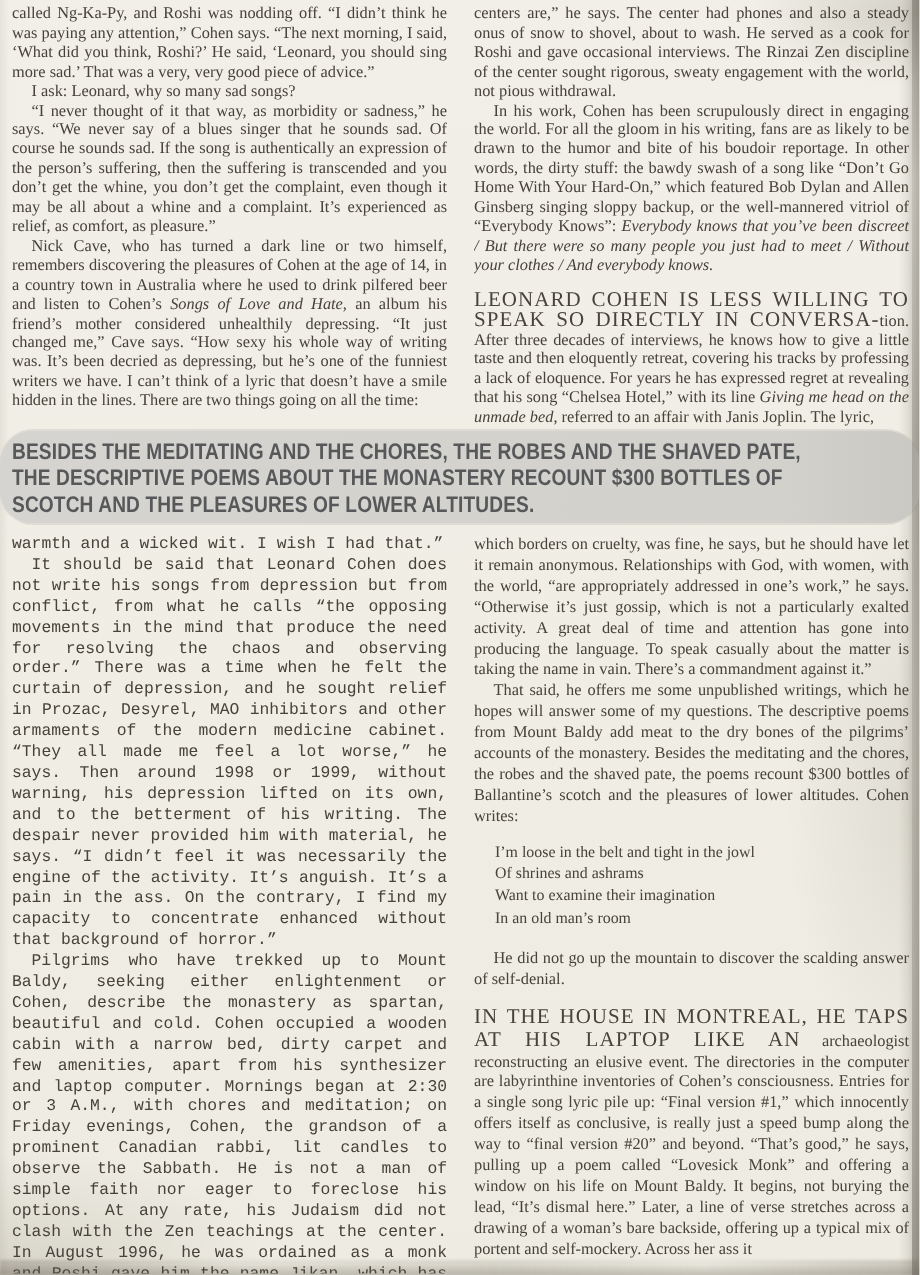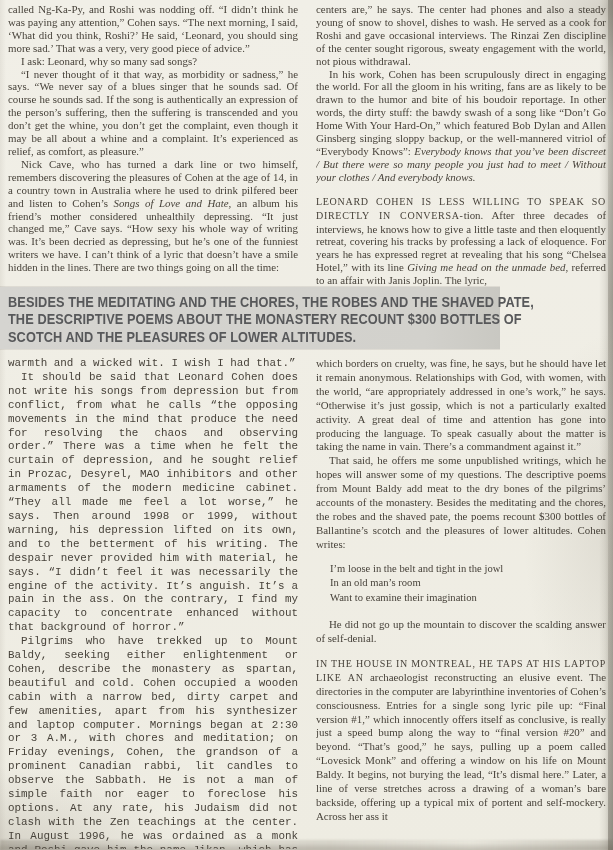--- a/index.html
+++ b/index.html
@@ -32,34 +32,35 @@
     overflow: hidden;
   }
   .col p { margin: 0; text-indent: 13px; }
   .col p.noindent { text-indent: 0; }
   .col p.gap { margin-top: 11px; }
   .col-lt { left: 8px;   top: 3px;   height: 284px; line-height: 12.9px; }
   .col-rt { left: 316px; top: 3px;   height: 284px; line-height: 12.9px; }
   .col-lb { left: 8px;   top: 357px; height: 492px; line-height: 13.9px; font-family: Liberation Mono, monospace; }
   .col-rb { left: 316px; top: 357px; height: 492px; line-height: 13.9px; }
   .it { font-style: italic; }
-  .sc { font-size: 10px; letter-spacing: 0.7px; }
+  .sc { font-size: 14px; letter-spacing: 0.7px; }
   .poem {
     margin: 10px 0 12px 14px;
     text-align: left;
     font-size: 10.6px;
     line-height: 14.8px;
     font-family: Liberation Serif, serif;
   }
   .pull-quote {
     position: absolute;
     left: 0; top: 287px;
-    width: 500px; height: 62px;
+    width: 613px; height: 62px;
     background: linear-gradient(to right, #d5d4d0, #d2d1cc 85%, #c9c8c2);
     box-shadow: 0 -1px 0 rgba(120,115,105,0.15), 0 1px 0 rgba(120,115,105,0.15);
+    border-radius: 22px;
   }
   .pull-quote-inner { padding: 6px 0 0 8px; }
   .pq-line {
     white-space: nowrap;
     font-family: "Liberation Sans", sans-serif;
     font-weight: bold;
     font-size: 15px;
     line-height: 17.3px;
     letter-spacing: 0.1px;
     color: #57585a;
@@ -90,21 +91,21 @@
 <div class="page">
 
   <div class="col col-lt">
       <p class="noindent"><span class="rn">called Ng-Ka-Py, and Roshi was nodding off. “I didn’t think he was paying any attention,” Cohen says. “The next morning, I said, ‘What did you think, Roshi?’ He said, ‘Leonard, you should sing more sad.’ That was a very, very good piece of advice.”</span></p>
       <p><span class="rn">I ask: Leonard, why so many sad songs?</span></p>
       <p><span class="rn">“I never thought of it that way, as morbidity or sadness,” he says. “We never say of a blues singer that he sounds sad. Of course he sounds sad. If the song is authentically an expression of the person’s suffering, then the suffering is transcended and you don’t get the whine, you don’t get the complaint, even though it may be all about a whine and a complaint. It’s experienced as relief, as comfort, as pleasure.”</span></p>
       <p><span class="rn">Nick Cave, who has turned a dark line or two himself, remembers discovering the pleasures of Cohen at the age of 14, in a country town in Australia where he used to drink pilfered beer and listen to Cohen’s </span><span class="it">Songs of Love and Hate,</span><span class="rn"> an album his friend’s mother considered unhealthily depressing. “It just changed me,” Cave says. “How sexy his whole way of writing was. It’s been decried as depressing, but he’s one of the funniest writers we have. I can’t think of a lyric that doesn’t have a smile hidden in the lines. There are two things going on all the time:</span></p>
     </div>
 
   <div class="col col-rt">
-      <p class="noindent"><span class="rn">centers are,” he says. The center had phones and also a steady young of snow to shovel, dishes to wash. He served as a cook for Roshi and gave occasional interviews. The Rinzai Zen discipline of the center sought rigorous, sweaty engagement with the world, not pious withdrawal.</span></p>
+      <p class="noindent"><span class="rn">centers are,” he says. The center had phones and also a steady onus of snow to shovel, about to wash. He served as a cook for Roshi and gave occasional interviews. The Rinzai Zen discipline of the center sought rigorous, sweaty engagement with the world, not pious withdrawal.</span></p>
       <p><span class="rn">In his work, Cohen has been scrupulously direct in engaging the world. For all the gloom in his writing, fans are as likely to be drawn to the humor and bite of his boudoir reportage. In other words, the dirty stuff: the bawdy swash of a song like “Don’t Go Home With Your Hard-On,” which featured Bob Dylan and Allen Ginsberg singing sloppy backup, or the well-mannered vitriol of “Everybody Knows”: </span><span class="it">Everybody knows that you’ve been discreet / But there were so many people you just had to meet / Without your clothes / And everybody knows.</span></p>
       <p class="noindent gap"><span class="sc">LEONARD COHEN IS LESS WILLING TO SPEAK SO DIRECTLY IN CONVERSA-</span><span class="rn">tion. After three decades of interviews, he knows how to give a little taste and then eloquently retreat, covering his tracks by professing a lack of eloquence. For years he has expressed regret at revealing that his song “Chelsea Hotel,” with its line </span><span class="it">Giving me head on the unmade bed</span><span class="rn">, referred to an affair with Janis Joplin. The lyric,</span></p>
     </div>
 
   <div class="pull-quote">
     <div class="pull-quote-inner">
       <div class="pq-line">BESIDES THE MEDITATING AND THE CHORES, THE ROBES AND THE SHAVED PATE,</div>
       <div class="pq-line">THE DESCRIPTIVE POEMS ABOUT THE MONASTERY RECOUNT $300 BOTTLES OF</div>
       <div class="pq-line">SCOTCH AND THE PLEASURES OF LOWER ALTITUDES.</div>
     </div>
@@ -115,22 +116,23 @@
       <p><span class="rn">It should be said that Leonard Cohen does not write his songs from depression but from conflict, from what he calls “the opposing movements in the mind that produce the need for resolving the chaos and observing order.” There was a time when he felt the curtain of depression, and he sought relief in Prozac, Desyrel, MAO inhibitors and other armaments of the modern medicine cabinet. “They all made me feel a lot worse,” he says. Then around 1998 or 1999, without warning, his depression lifted on its own, and to the betterment of his writing. The despair never provided him with material, he says. “I didn’t feel it was necessarily the engine of the activity. It’s anguish. It’s a pain in the ass. On the contrary, I find my capacity to concentrate enhanced without that background of horror.”</span></p>
       <p><span class="rn">Pilgrims who have trekked up to Mount Baldy, seeking either enlightenment or Cohen, describe the monastery as spartan, beautiful and cold. Cohen occupied a wooden cabin with a narrow bed, dirty carpet and few amenities, apart from his synthesizer and laptop computer. Mornings began at 2:30 or 3 A.M., with chores and meditation; on Friday evenings, Cohen, the grandson of a prominent Canadian rabbi, lit candles to observe the Sabbath. He is not a man of simple faith nor eager to foreclose his options. At any rate, his Judaism did not clash with the Zen teachings at the center. In August 1996, he was ordained as a monk and Roshi gave him the name Jikan, which has been roughly translated as “silent one.” “Since his English is very poor, I never really found out what it means,” Cohen says. “It’s got something to do with silence, but normal silence, not special, holy, righteous, renunciated silence. Just ordinary silence. Or the silence out of which everything evolves, the silence at the center of things.” He told one interviewer on the mountain that Roshi had recommended the ordainment for tax purposes.</span></p>
       <p><span class="rn">He was not, Cohen insists, trying to retire or retreat from the world. “It’s the wrong place to go to if you want to retire, because it’s a very busy kind of place, as monasteries or Zen</span></p>
     </div>
 
   <div class="col col-rb">
       <p class="noindent"><span class="rn">which borders on cruelty, was fine, he says, but he should have let it remain anonymous. Relationships with God, with women, with the world, “are appropriately addressed in one’s work,” he says. “Otherwise it’s just gossip, which is not a particularly exalted activity. A great deal of time and attention has gone into producing the language. To speak casually about the matter is taking the name in vain. There’s a commandment against it.”</span></p>
       <p><span class="rn">That said, he offers me some unpublished writings, which he hopes will answer some of my questions. The descriptive poems from Mount Baldy add meat to the dry bones of the pilgrims’ accounts of the monastery. Besides the meditating and the chores, the robes and the shaved pate, the poems recount $300 bottles of Ballantine’s scotch and the pleasures of lower altitudes. Cohen writes:</span></p>
       <div class="poem">
         <div>I’m loose in the belt and tight in the jowl</div>
+        <div>Of shrines and ashrams</div>
+        <div>Want to examine their imagination</div>
         <div>In an old man’s room</div>
-        <div>Want to examine their imagination</div>
       </div>
       <p><span class="rn">He did not go up the mountain to discover the scalding answer of self-denial.</span></p>
       <p class="noindent gap"><span class="sc">IN THE HOUSE IN MONTREAL, HE TAPS AT HIS LAPTOP LIKE AN</span><span class="rn"> archaeologist reconstructing an elusive event. The directories in the computer are labyrinthine inventories of Cohen’s consciousness. Entries for a single song lyric pile up: “Final version #1,” which innocently offers itself as conclusive, is really just a speed bump along the way to “final version #20” and beyond. “That’s good,” he says, pulling up a poem called “Lovesick Monk” and offering a window on his life on Mount Baldy. It begins, not burying the lead, “It’s dismal here.” Later, a line of verse stretches across a drawing of a woman’s bare backside, offering up a typical mix of portent and self-mockery. Across her ass it</span></p>
     </div>
 
   <div class="edge-strip"></div>
   <div class="bottom-smudge"></div>
 
 </div>
 

